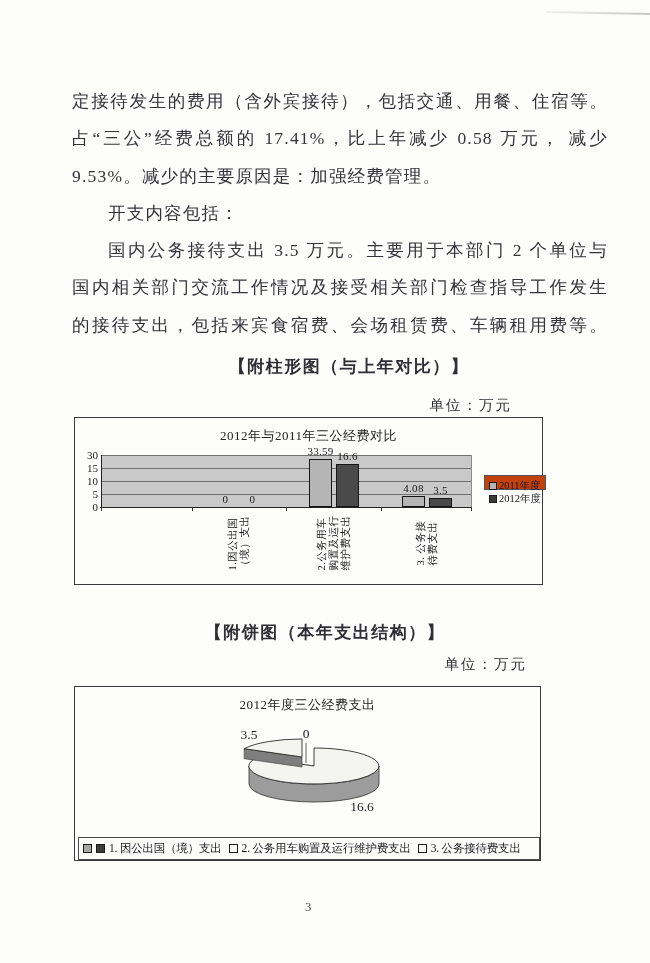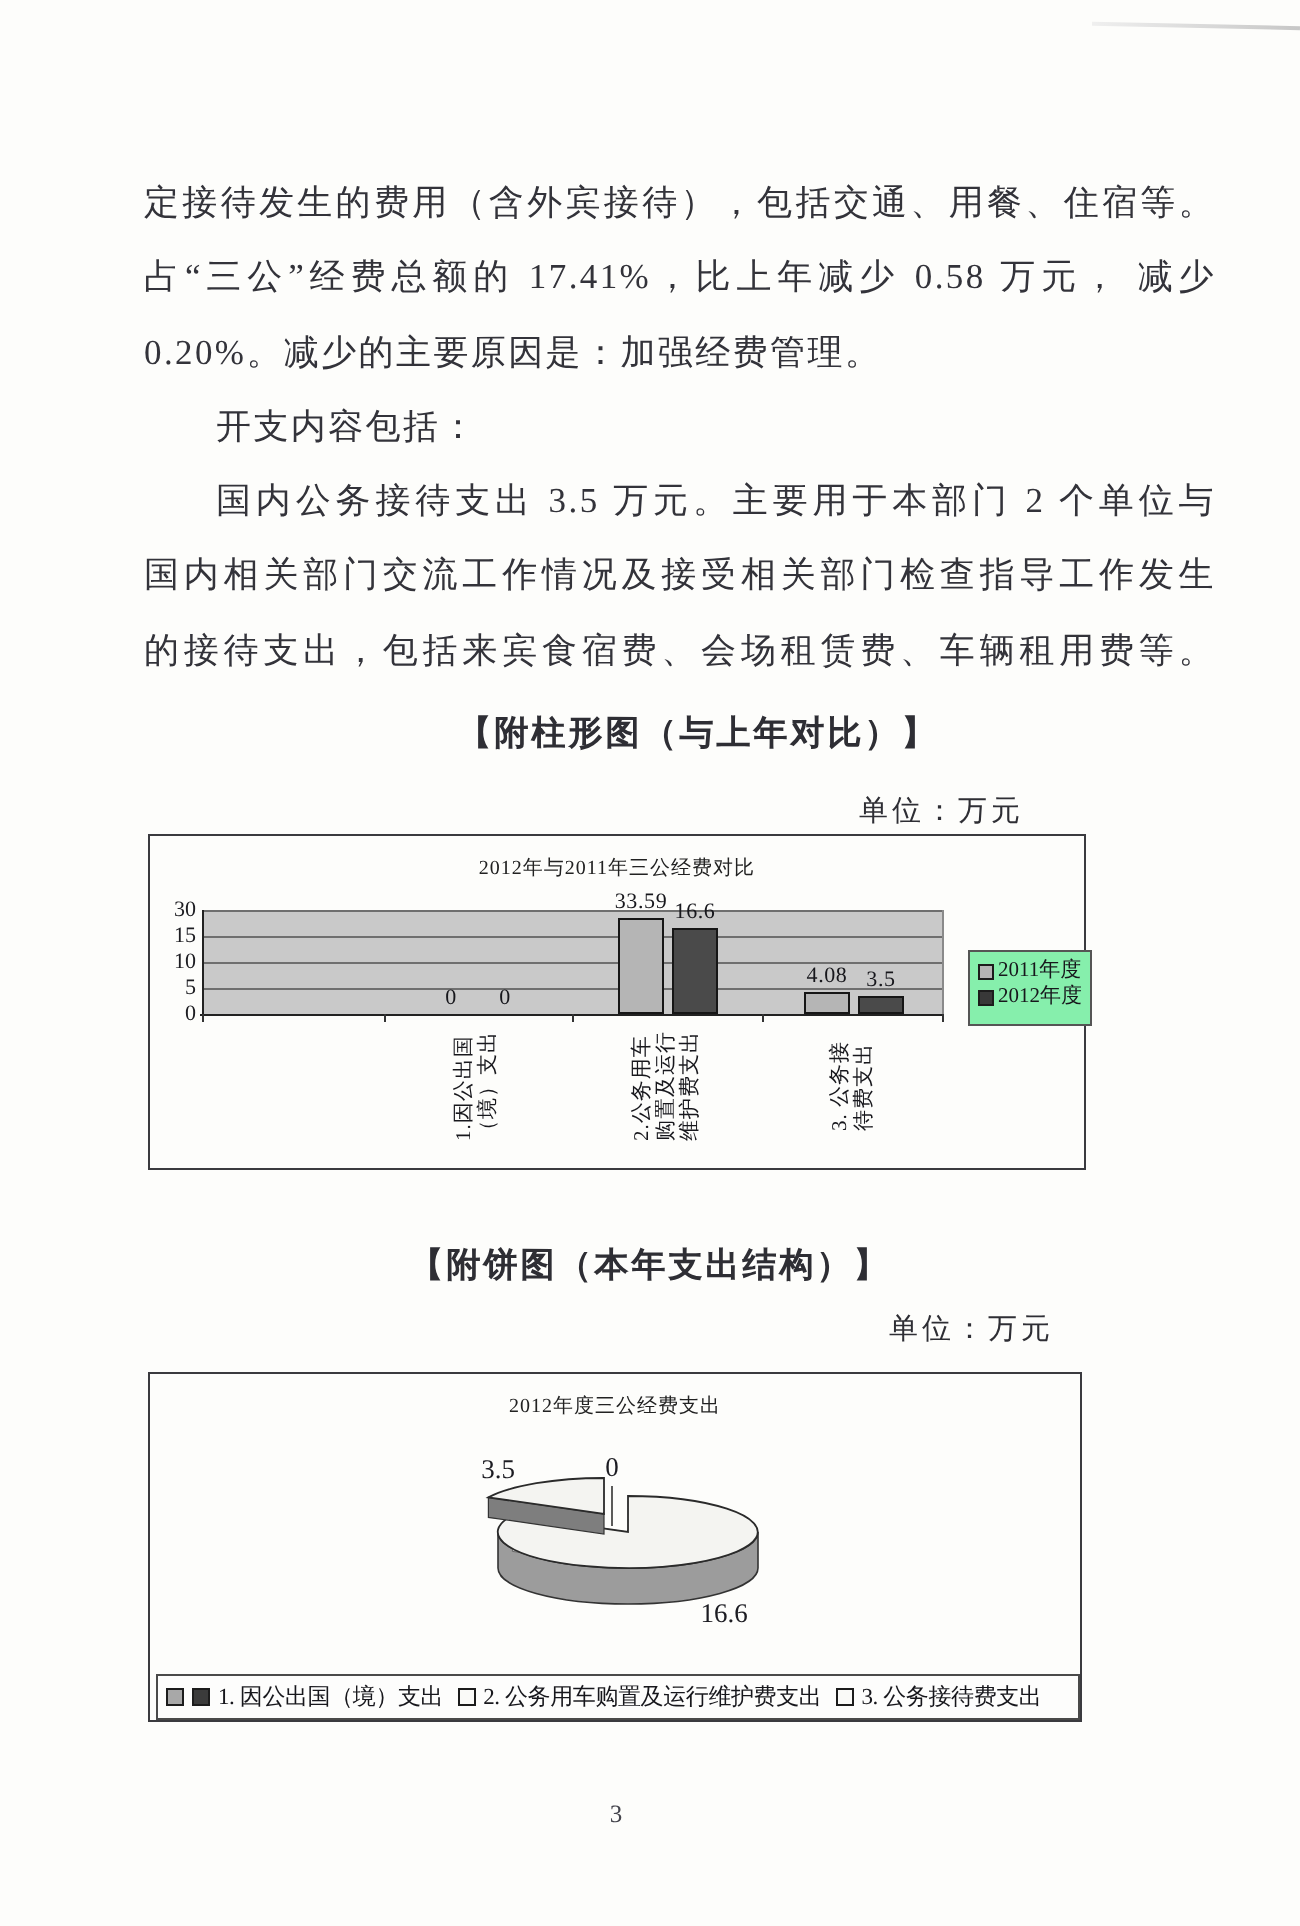--- a/index.html
+++ b/index.html
@@ -16,35 +16,35 @@
   .chart-heading{position:absolute;left:0;width:650px;text-align:center;font-size:17px;font-weight:600;letter-spacing:1.5px;color:#2e2e34;}
   #bar-heading{top:355px;padding-left:24px;}
   #pie-heading{top:621px;}
   .unit-label{position:absolute;font-size:14.5px;letter-spacing:2px;color:#2e2e34;}
   #bar-unit{top:396px;right:138px;}
   #pie-unit{top:655px;right:123px;}
   
   .chart-box{position:absolute;border:1.5px solid #3a3a3f;background:#fdfdfb;}
   #bar-box{left:74px;top:417px;width:467px;height:166px;}
   #pie-box{left:74px;top:686px;width:465px;height:173px;}
-  .chart-title{position:absolute;left:0;top:9px;width:100%;text-align:center;font-size:10px;letter-spacing:.5px;color:#222;}
+  .chart-title{position:absolute;left:0;top:9px;width:100%;text-align:center;font-size:13px;letter-spacing:.5px;color:#222;}
   #bar-canvas{position:absolute;left:0;top:0;width:100%;height:100%;}
   
   .plot-bg{position:absolute;background:#c9c9c9;border-right:1px solid #8a8a8a;}
   .gridline{position:absolute;height:1px;background:#6f6f6f;}
   .axis-h{position:absolute;height:1.5px;background:#222;}
   .axis-v{position:absolute;width:1px;background:#222;}
   .axis-tick{position:absolute;width:1px;height:4px;background:#333;}
   .ytick{position:absolute;width:21px;text-align:right;font-size:11px;line-height:12px;color:#1d1d22;}
   .bar{position:absolute;box-sizing:border-box;border:1px solid #161616;}
   .bar-label{position:absolute;width:44px;text-align:center;font-size:11px;line-height:12px;color:#17171c;letter-spacing:.3px;}
   .catlab{position:absolute;white-space:pre-line;font-size:10.5px;line-height:12px;letter-spacing:.5px;color:#17171c;
     transform:translate(-50%,-50%) rotate(-90deg);text-align:left;}
   
-  .bar-legend{position:absolute;left:409px;top:57px;width:62px;height:38px;border:1px solid #555;background:#86efac;
+  .bar-legend{position:absolute;left:409px;top:57px;width:62px;height:15px;border:1px solid #555;background:#c2410c;
     padding:3px 0 0 4px;box-sizing:border-box;}
   .bl-row{display:flex;align-items:center;gap:2px;font-size:10.5px;line-height:13px;color:#17171c;}
   .sq{display:inline-block;width:8px;height:8px;border:1px solid #1c1c1c;box-sizing:border-box;flex:0 0 auto;}
   .sq-2011{background:#b5b5b5;}
   .sq-2012{background:#383838;}
   
   #pie-svg{position:absolute;left:0;top:0;}
   .pie-legend{position:absolute;left:3px;top:150px;width:456px;height:21px;border:1px solid #4a4a4a;background:#fdfdfc;
     display:flex;align-items:center;padding-left:4px;box-sizing:content-box;gap:3px;font-size:11.5px;letter-spacing:-.2px;
     white-space:nowrap;overflow:hidden;color:#17171c;}
@@ -57,21 +57,21 @@
 </style>
 </head>
 <body>
 
 <div class="page">
   <div class="scan-line"></div>
 
   <div class="body-text">
     <div class="tl fill">定接待发生的费用（含外宾接待），包括交通、用餐、住宿等。</div>
     <div class="tl fill">占“三公”经费总额的 17.41%，比上年减少 0.58 万元， 减少</div>
-    <div class="tl">0.20%。减少的主要原因是：加强经费管理。</div>
+    <div class="tl">9.53%。减少的主要原因是：加强经费管理。</div>
     <div class="tl ind">开支内容包括：</div>
     <div class="tl ind fill">国内公务接待支出 3.5 万元。主要用于本部门 2 个单位与</div>
     <div class="tl fill">国内相关部门交流工作情况及接受相关部门检查指导工作发生</div>
     <div class="tl fill">的接待支出，包括来宾食宿费、会场租赁费、车辆租用费等。</div>
   </div>
 
   <div class="chart-heading" id="bar-heading">【附柱形图（与上年对比）】</div>
   <div class="unit-label" id="bar-unit">单位：万元</div>
 
   <div class="chart-box" id="bar-box">

